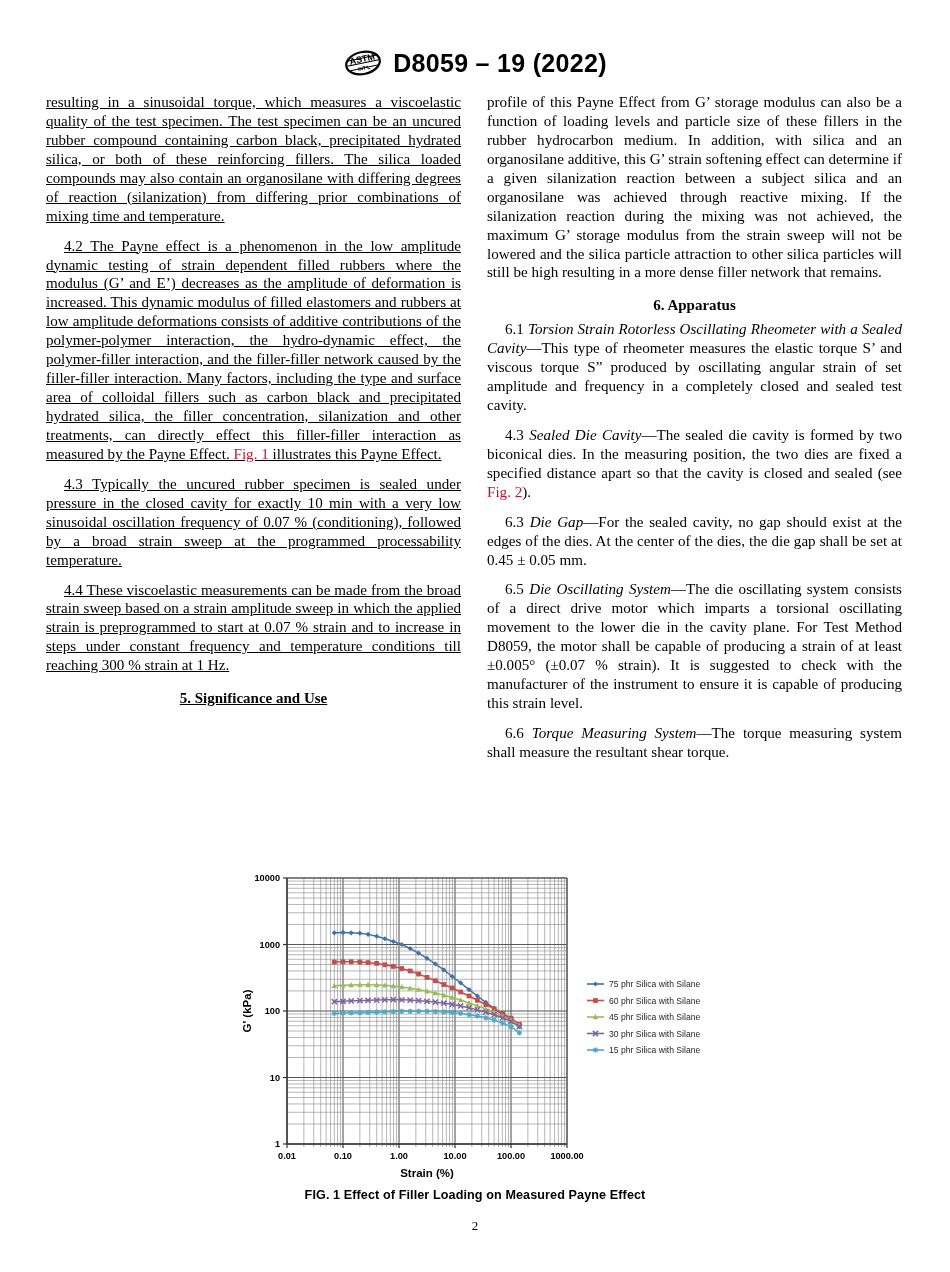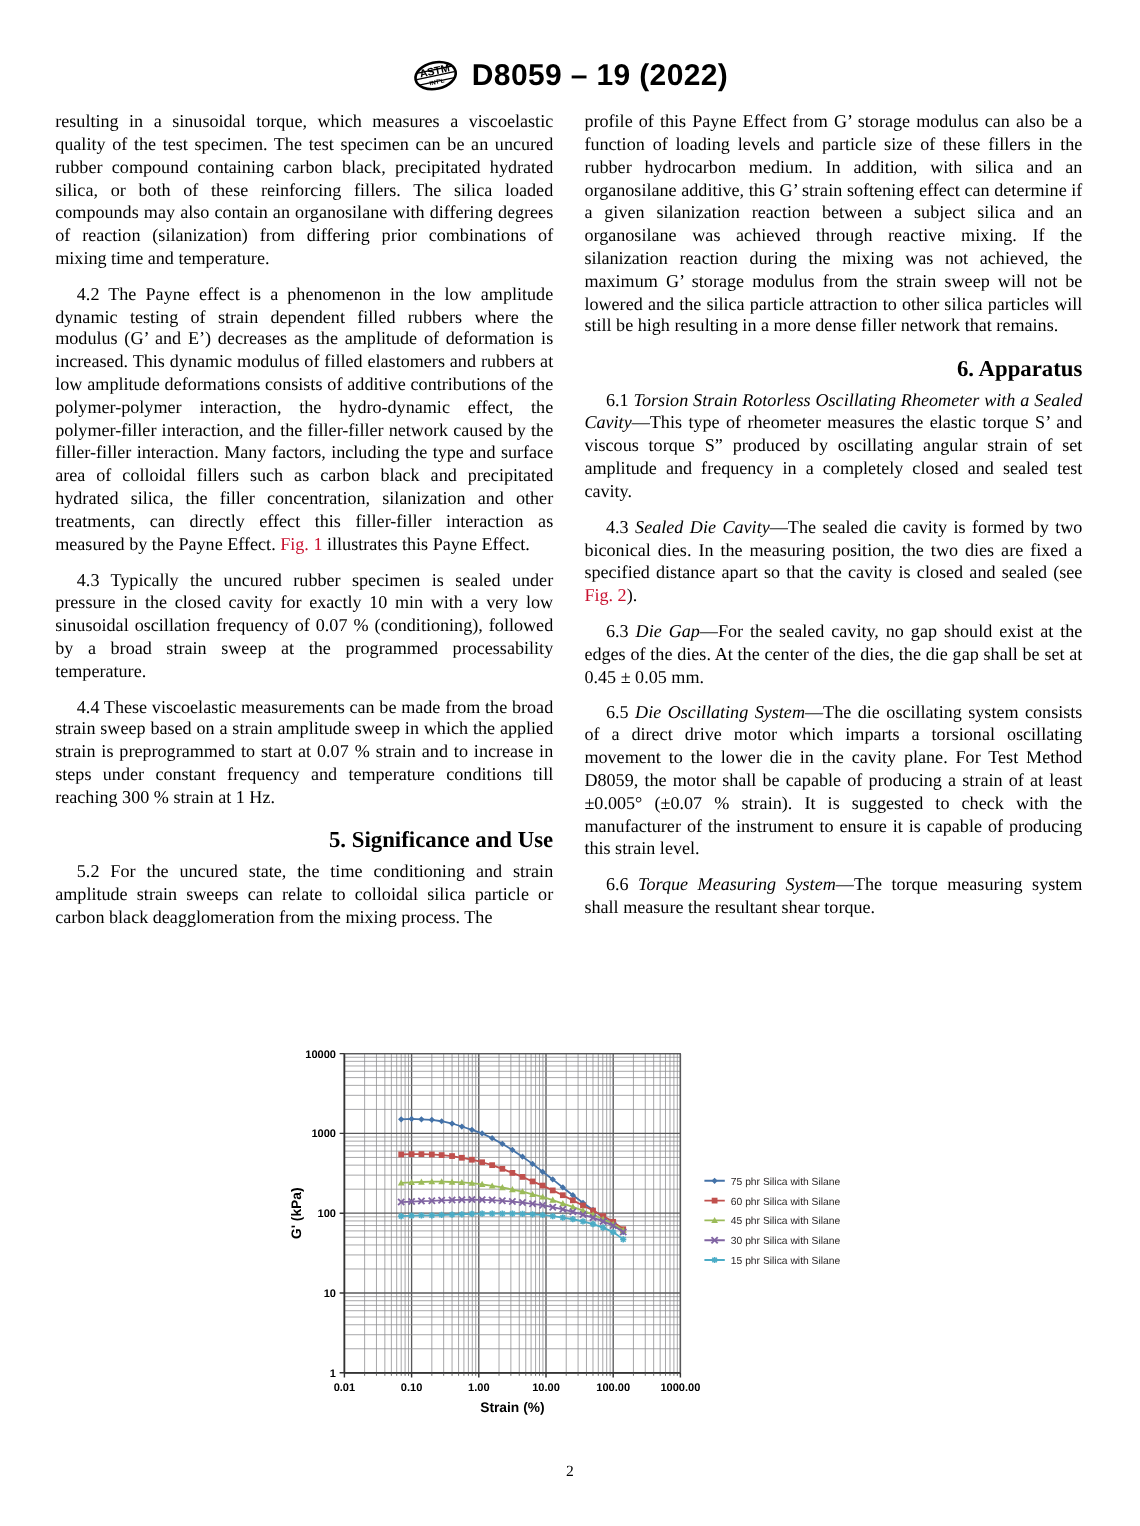--- a/index.html
+++ b/index.html
@@ -48,40 +48,40 @@
   .col {
     position: absolute;
     top: 93px;
     width: 415px;
     font-size: 15.1px;
     line-height: 1.255;
     text-align: justify;
     text-justify: inter-word;
     hyphens: manual;
   }
-  .col-left  { left: 46px; }
+  .col-left  { left: 46px; text-decoration: underline; }
   .col-right { left: 487px; }
 
   p { margin: 0 0 0 0; }
   p.para {
     text-indent: 18px;
     margin-bottom: 2px;
   }
   p.cont {
     text-indent: 0;
     margin-bottom: 2px;
   }
   p.spaced { margin-bottom: 11px; }
   h3.sect {
     font-family: "Liberation Serif", serif;
     font-weight: bold;
-    font-size: 19px;
+    font-size: 15px;
     margin: 14px 0 5px 0;
     text-indent: 0;
-    text-align: right;
+    text-align: center;
   }
   .it { font-style: italic; }
   .xref { color: #c8102e; }
 
   
   .figure-wrap {
     position: absolute;
     left: 0; top: 866px;
     width: 950px;
   }
@@ -135,21 +135,20 @@
 
     <p class="para spaced"><span>4.2  The Payne effect is a phenomenon in the low amplitude dynamic testing of strain dependent filled rubbers where the modulus (G’ and E’) decreases as the amplitude of deformation is increased. This dynamic modulus of filled elastomers and rubbers at low amplitude deformations consists of additive contributions of the polymer-polymer interaction, the hydro-dynamic effect, the polymer-filler interaction, and the filler-filler network caused by the filler-filler interaction. Many factors, including the type and surface area of colloidal fillers such as carbon black and precipitated hydrated silica, the filler concentration, silanization and other treatments, can directly effect this filler-filler interaction as measured by the Payne Effect. </span><span class="xref">Fig. 1</span><span> illustrates this Payne Effect.</span></p>
 
     <p class="para spaced">4.3  Typically the uncured rubber specimen is sealed under pressure in the closed cavity for exactly 10 min with a very low sinusoidal oscillation frequency of 0.07 % (conditioning), followed by a broad strain sweep at the programmed processability temperature.</p>
 
     <p class="para spaced">4.4  These viscoelastic measurements can be made from the broad strain sweep based on a strain amplitude sweep in which the applied strain is preprogrammed to start at 0.07 % strain and to increase in steps under constant frequency and temperature conditions till reaching 300 % strain at 1 Hz.</p>
 
     <h3 class="sect">5.  Significance and Use</h3>
 
 
-    <p class="para spaced">5.2  For the uncured state, the time conditioning and strain amplitude strain sweeps can relate to colloidal silica particle or carbon black deagglomeration from the mixing process. The</p>
   </div>
 
   <div class="col col-right">
 
     <p class="cont spaced">profile of this Payne Effect from G’ storage modulus can also be a function of loading levels and particle size of these fillers in the rubber hydrocarbon medium. In addition, with silica and an organosilane additive, this G’ strain softening effect can determine if a given silanization reaction between a subject silica and an organosilane was achieved through reactive mixing. If the silanization reaction during the mixing was not achieved, the maximum G’ storage modulus from the strain sweep will not be lowered and the silica particle attraction to other silica particles will still be high resulting in a more dense filler network that remains.</p>
 
     <h3 class="sect">6.  Apparatus</h3>
 
     <p class="para spaced"><span>6.1  </span><span class="it">Torsion Strain Rotorless Oscillating Rheometer with a Sealed Cavity</span><span>—This type of rheometer measures the elastic torque S’ and viscous torque S” produced by oscillating angular strain of set amplitude and frequency in a completely closed and sealed test cavity.</span></p>
 
@@ -559,17 +558,18 @@
             <text x="374" y="170.8" font-family="Liberation Sans, sans-serif" font-size="8.6" fill="#231f20">30 phr Silica with Silane</text>
             <line x1="352" y1="184" x2="369" y2="184" stroke="#4bacc6" stroke-width="1.6"></line>
             <line x1="357.9" y1="184" x2="363.1" y2="184" stroke="#4bacc6" stroke-width="1.4"></line>
             <line x1="360.5" y1="181.4" x2="360.5" y2="186.6" stroke="#4bacc6" stroke-width="1.4"></line>
             <line x1="358.55" y1="182.05" x2="362.45" y2="185.95" stroke="#4bacc6" stroke-width="1.2"></line>
             <line x1="358.55" y1="185.95" x2="362.45" y2="182.05" stroke="#4bacc6" stroke-width="1.2"></line>
             <text x="374" y="187.3" font-family="Liberation Sans, sans-serif" font-size="8.6" fill="#231f20">15 phr Silica with Silane</text>
           </g>
         </svg>
     </div>
+    <div class="fig-caption">FIG. 1 Effect of Filler Loading on Measured Payne Effect</div>
   </div>
 
   <div class="page-num">2</div>
 
 </div>
 
 </body></html>

